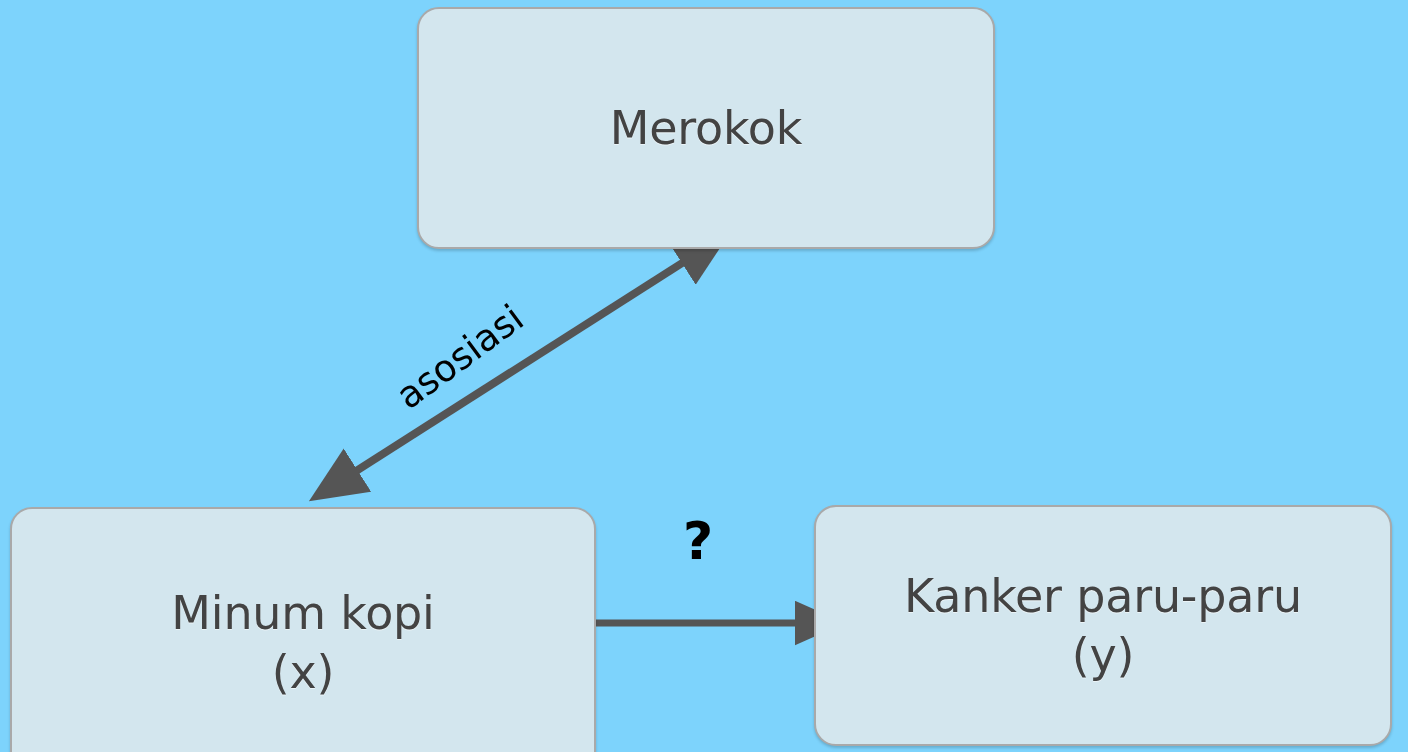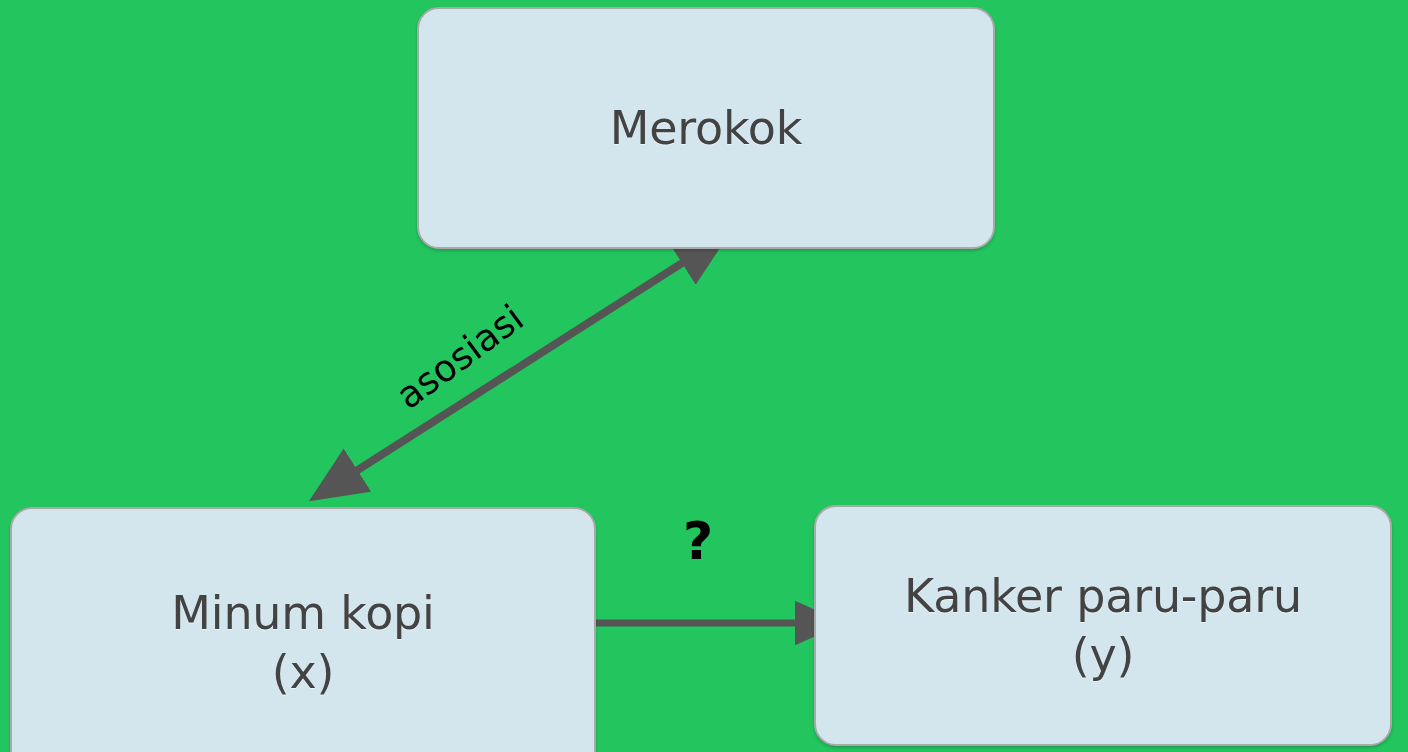--- a/index.html
+++ b/index.html
@@ -10,21 +10,21 @@
     width: 1408px;
     height: 752px;
     background: #fdfdfd;
     font-family: "DejaVu Sans", sans-serif;
     overflow: hidden;
   }
   #canvas {
     position: relative;
     width: 1408px;
     height: 752px;
-    background: #22c55e;
+    background: #7dd3fc;
     text-decoration: underline;
   }
 
   .node {
     position: absolute;
     box-sizing: border-box;
     background: #d3e6ee;
     border: 2px solid #a9a9a9;
     border-radius: 22px;
     box-shadow: 0 2px 3px rgba(0,0,0,0.18);

